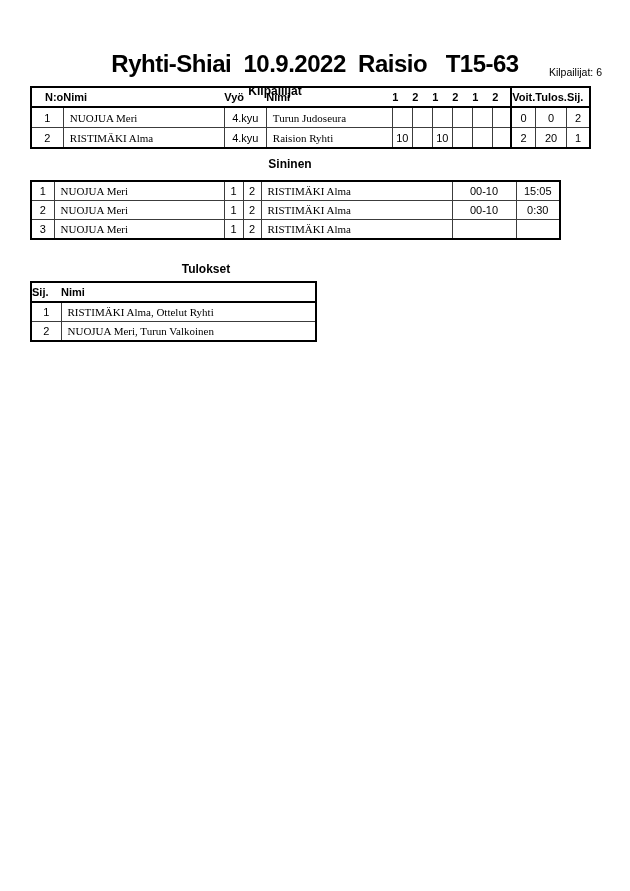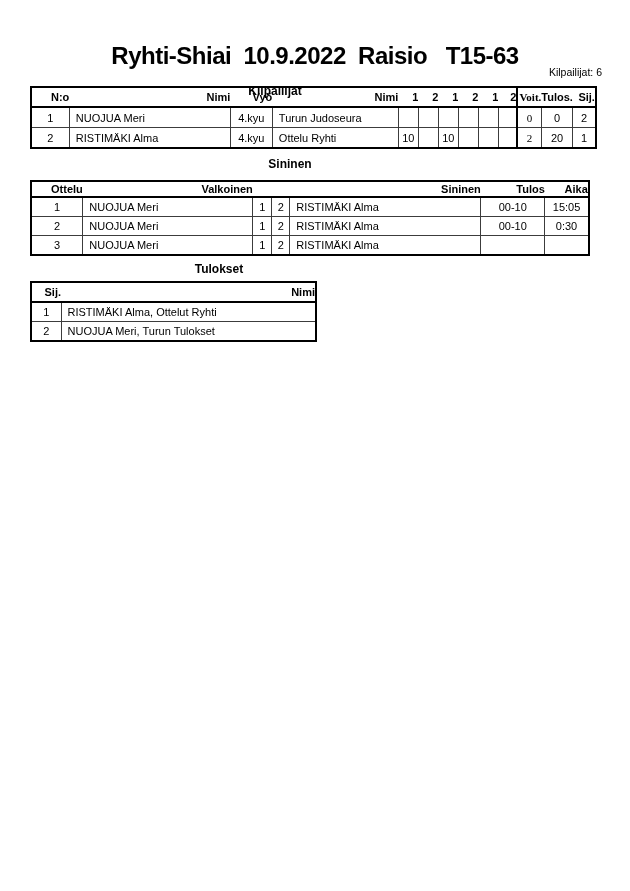--- a/index.html
+++ b/index.html
@@ -2,47 +2,47 @@
 <html><head>
 <meta charset="utf-8">
 <style>
   html,body { margin:0; padding:0; }
   body {
     width:630px; height:891px; background:#ffffff; color:#000;
     font-family:"Liberation Sans", sans-serif; position:relative; overflow:hidden;
   }
   .abs { position:absolute; }
   .page-title {
-    top:42px; left:0; width:630px; text-align:center;
+    top:50px; left:0; width:630px; text-align:center;
     font-size:24px; font-weight:bold; letter-spacing:-0.5px; white-space:pre;
   }
   .sec-heading { font-size:12px; font-weight:bold; text-align:center; }
   .heading-kilpailijat { top:64px; left:8px; width:534px;margin-top:20px; }
   .heading-ottelut    { top:157px; left:0; width:580px; }
-  .heading-tulokset   { top:262px; left:13px; width:412px; }
+  .heading-tulokset   { top:262px; left:0; width:412px; }
   .count-label { top:66px; right:28px; font-size:10.5px; }
 
   table { border-collapse:collapse; table-layout:fixed; border:2px solid #000; }
   td, th {
     border:1.5px solid #3c3c3c; font-size:11px; padding:0;
     overflow:hidden; white-space:nowrap; vertical-align:middle;
   }
   td { height:19px; }
   th {
     border-left:none; border-right:none; border-top:none;
     border-bottom:2px solid #000; font-weight:bold; height:18px;
-    text-align:right;
+    text-align:left;
   }
   .t-ottelut th { height:14px; }
   .t-ottelut td { height:18px; }
   .t-tulokset td { height:18px; }
   .num  { text-align:center; }
-  .name { text-align:left; padding-left:6px; }
-  .hleft { text-align:left; padding-left:19px; overflow:visible; }
-  .thickL { border-left:2px solid #000 !important;font-family:Liberation Serif, serif; }
+  .name { text-align:left; padding-left:6px;font-family:Liberation Serif, serif; }
+  .hleft { text-align:left; padding-left:13px; overflow:visible; }
+  .thickL { border-left:2px solid #000 !important; }
   .t-kilpailijat { top:86px; left:30px; }
   .t-ottelut    { top:180px; left:30px; }
   .t-tulokset   { top:281px; left:30px; }
 </style>
 </head>
 <body>
 
 <div class="abs page-title">Ryhti-Shiai  10.9.2022  Raisio   T15-63</div>
 <div class="abs sec-heading heading-kilpailijat">Kilpailijat</div>
 <div class="abs count-label">Kilpailijat: 6</div>
@@ -91,21 +91,21 @@
     <td class="num"></td>
     <td class="num"></td>
     <td class="num thickL">0</td>
     <td class="num">0</td>
     <td class="num">2</td>
   </tr>
   <tr>
     <td class="num">2</td>
     <td class="name">RISTIMÄKI Alma</td>
     <td class="num">4.kyu</td>
-    <td class="name">Ottelu Ryhti</td>
+    <td class="name">Raision Ryhti</td>
     <td class="num">10</td>
     <td class="num"></td>
     <td class="num">10</td>
     <td class="num"></td>
     <td class="num"></td>
     <td class="num"></td>
     <td class="num thickL">2</td>
     <td class="num">20</td>
     <td class="num">1</td>
   </tr>
@@ -118,29 +118,20 @@
   <colgroup>
     <col style="width:23px">
       <col style="width:170px">
       <col style="width:19px">
       <col style="width:18px">
     <col style="width:191px">
       <col style="width:64px">
       <col style="width:44px">
   </colgroup>
   <tbody>
-      <tr>
-    <th class="hleft">Ottelu</th>
-    <th>Valkoinen</th>
-    <th></th>
-    <th></th>
-    <th>Sininen</th>
-    <th>Tulos</th>
-    <th>Aika</th>
-  </tr>
   <tr>
     <td class="num">1</td>
     <td class="name">NUOJUA Meri</td>
     <td class="num">1</td>
     <td class="num">2</td>
     <td class="name">RISTIMÄKI Alma</td>
     <td class="num">00-10</td>
     <td class="num">15:05</td>
   </tr>
   <tr>
@@ -175,16 +166,16 @@
       <tr>
     <th>Sij.</th>
     <th>Nimi</th>
   </tr>
   <tr>
     <td class="num">1</td>
     <td class="name">RISTIMÄKI Alma, Ottelut Ryhti</td>
   </tr>
   <tr>
     <td class="num">2</td>
-    <td class="name">NUOJUA Meri, Turun Tulokset</td>
+    <td class="name">NUOJUA Meri, Turun Valkoinen</td>
   </tr>
 </tbody>
   </table>
 
 </body></html>

